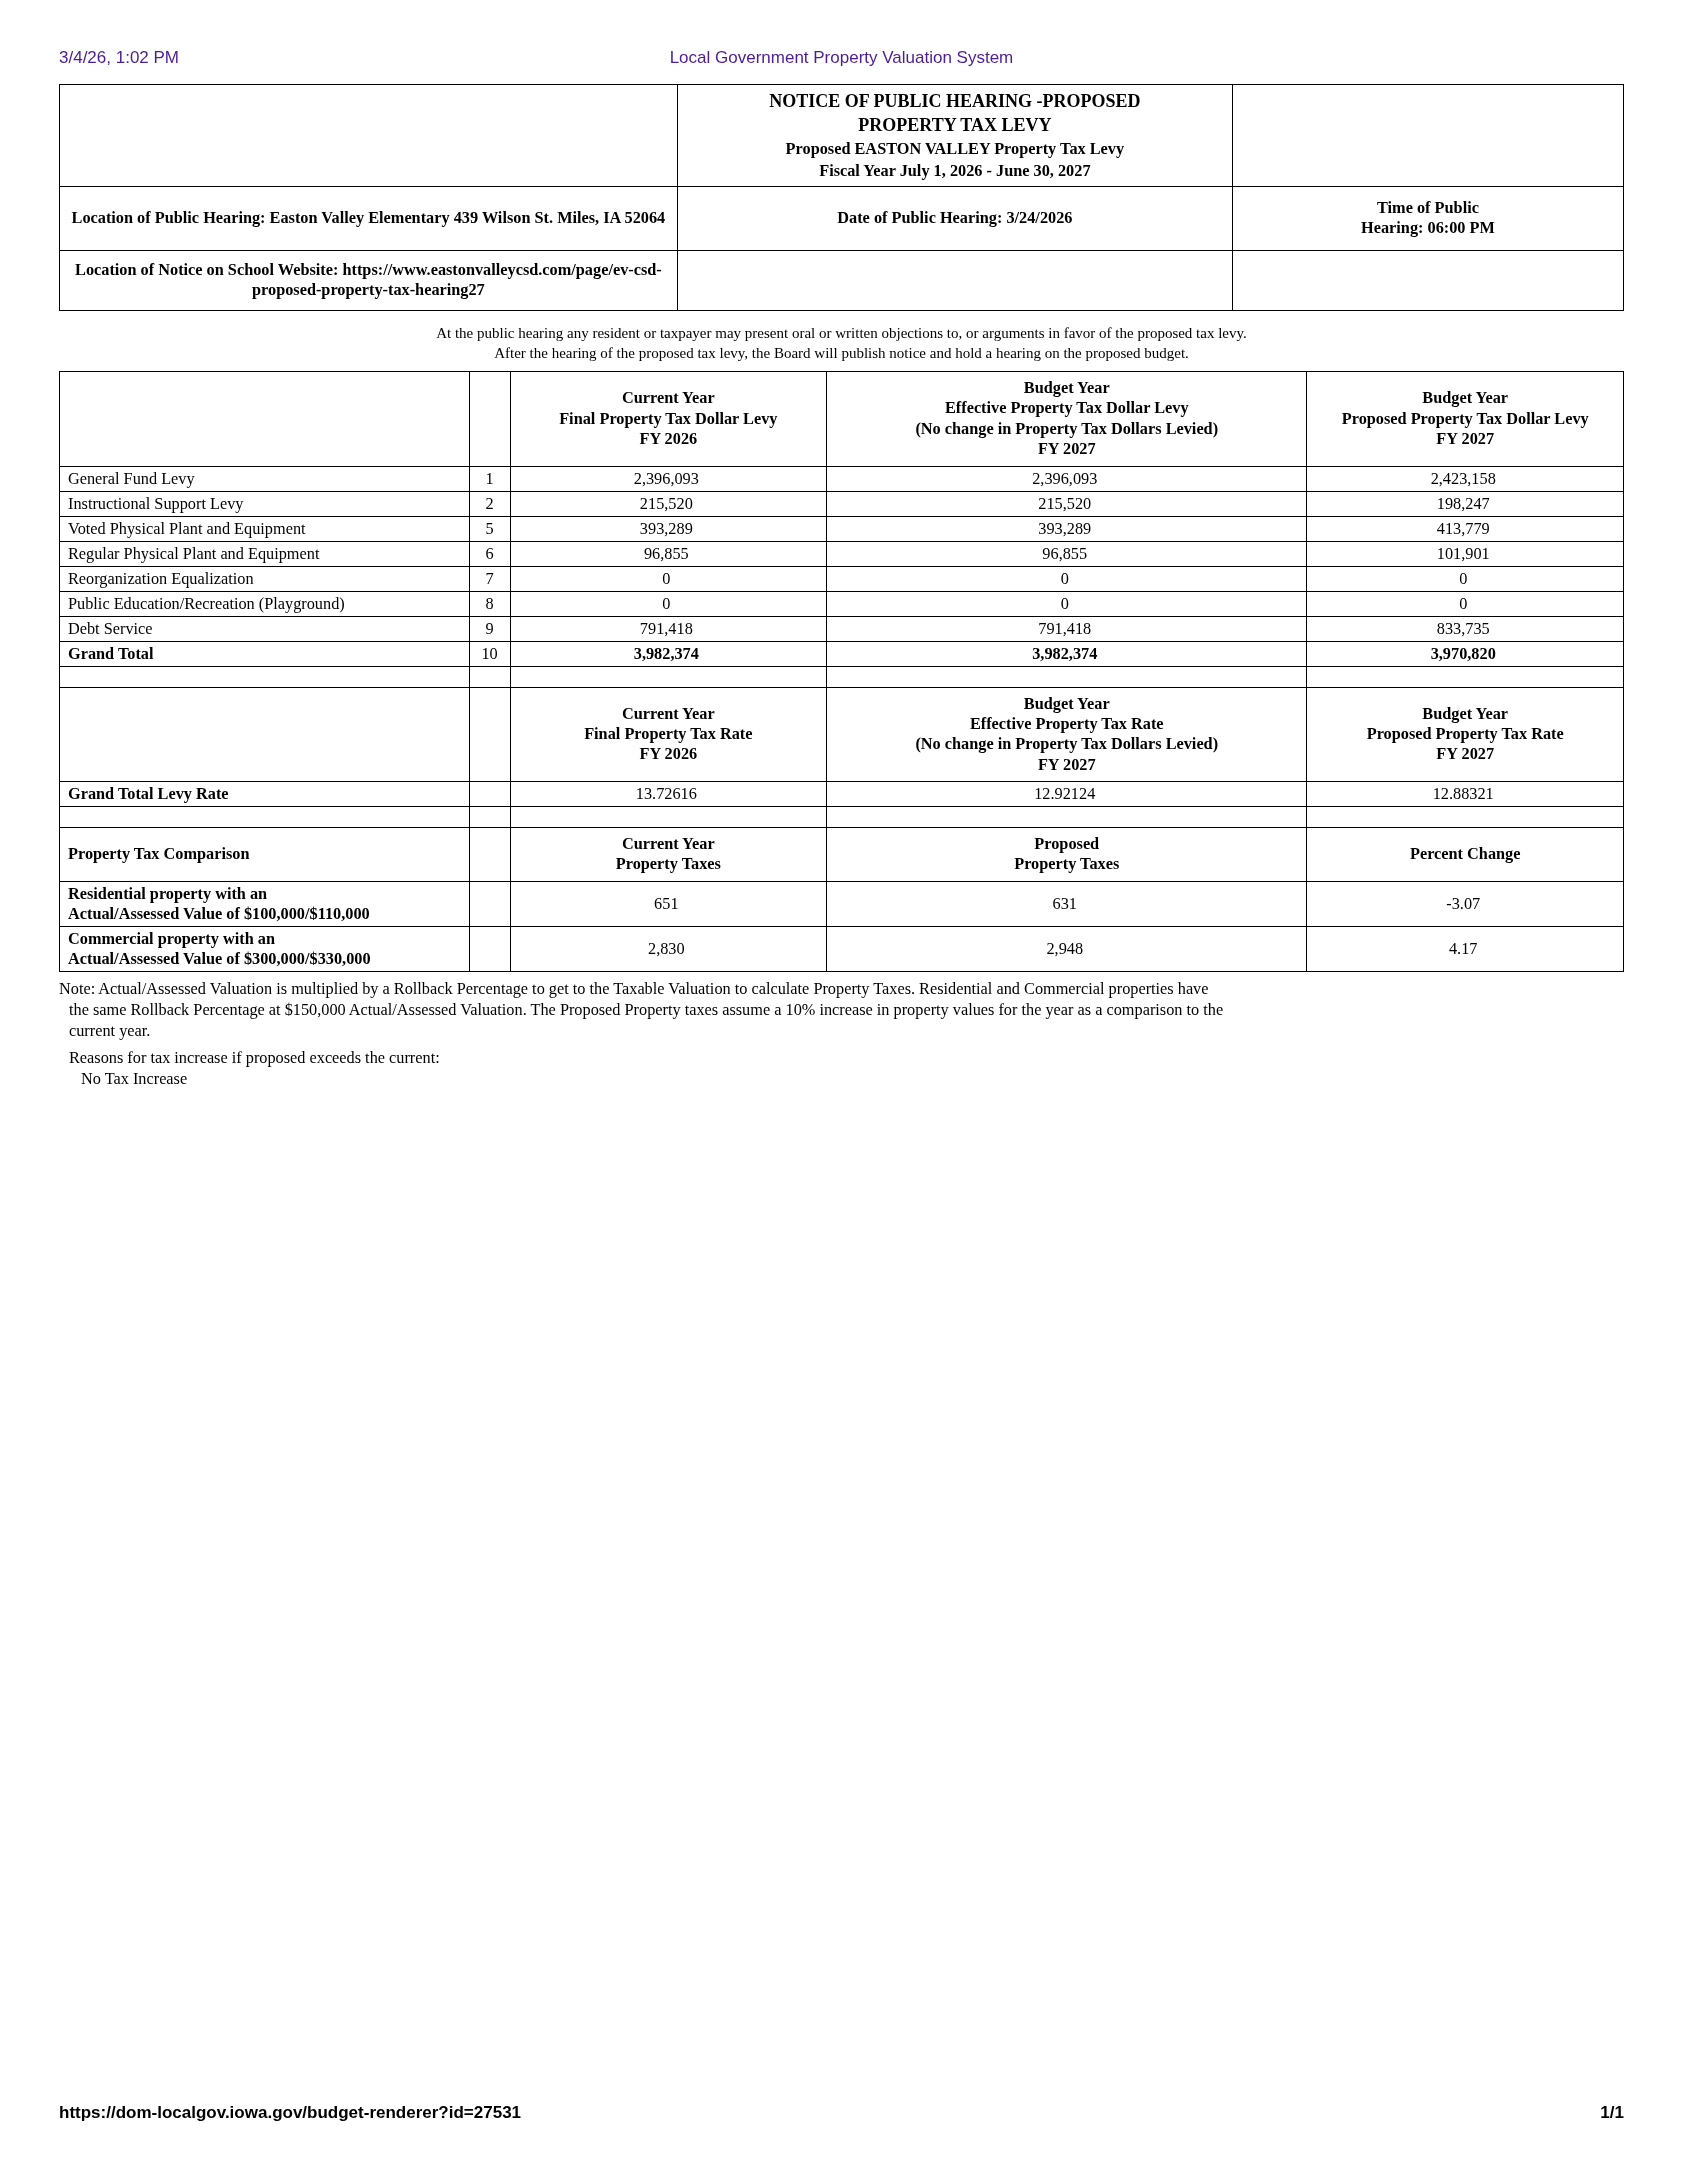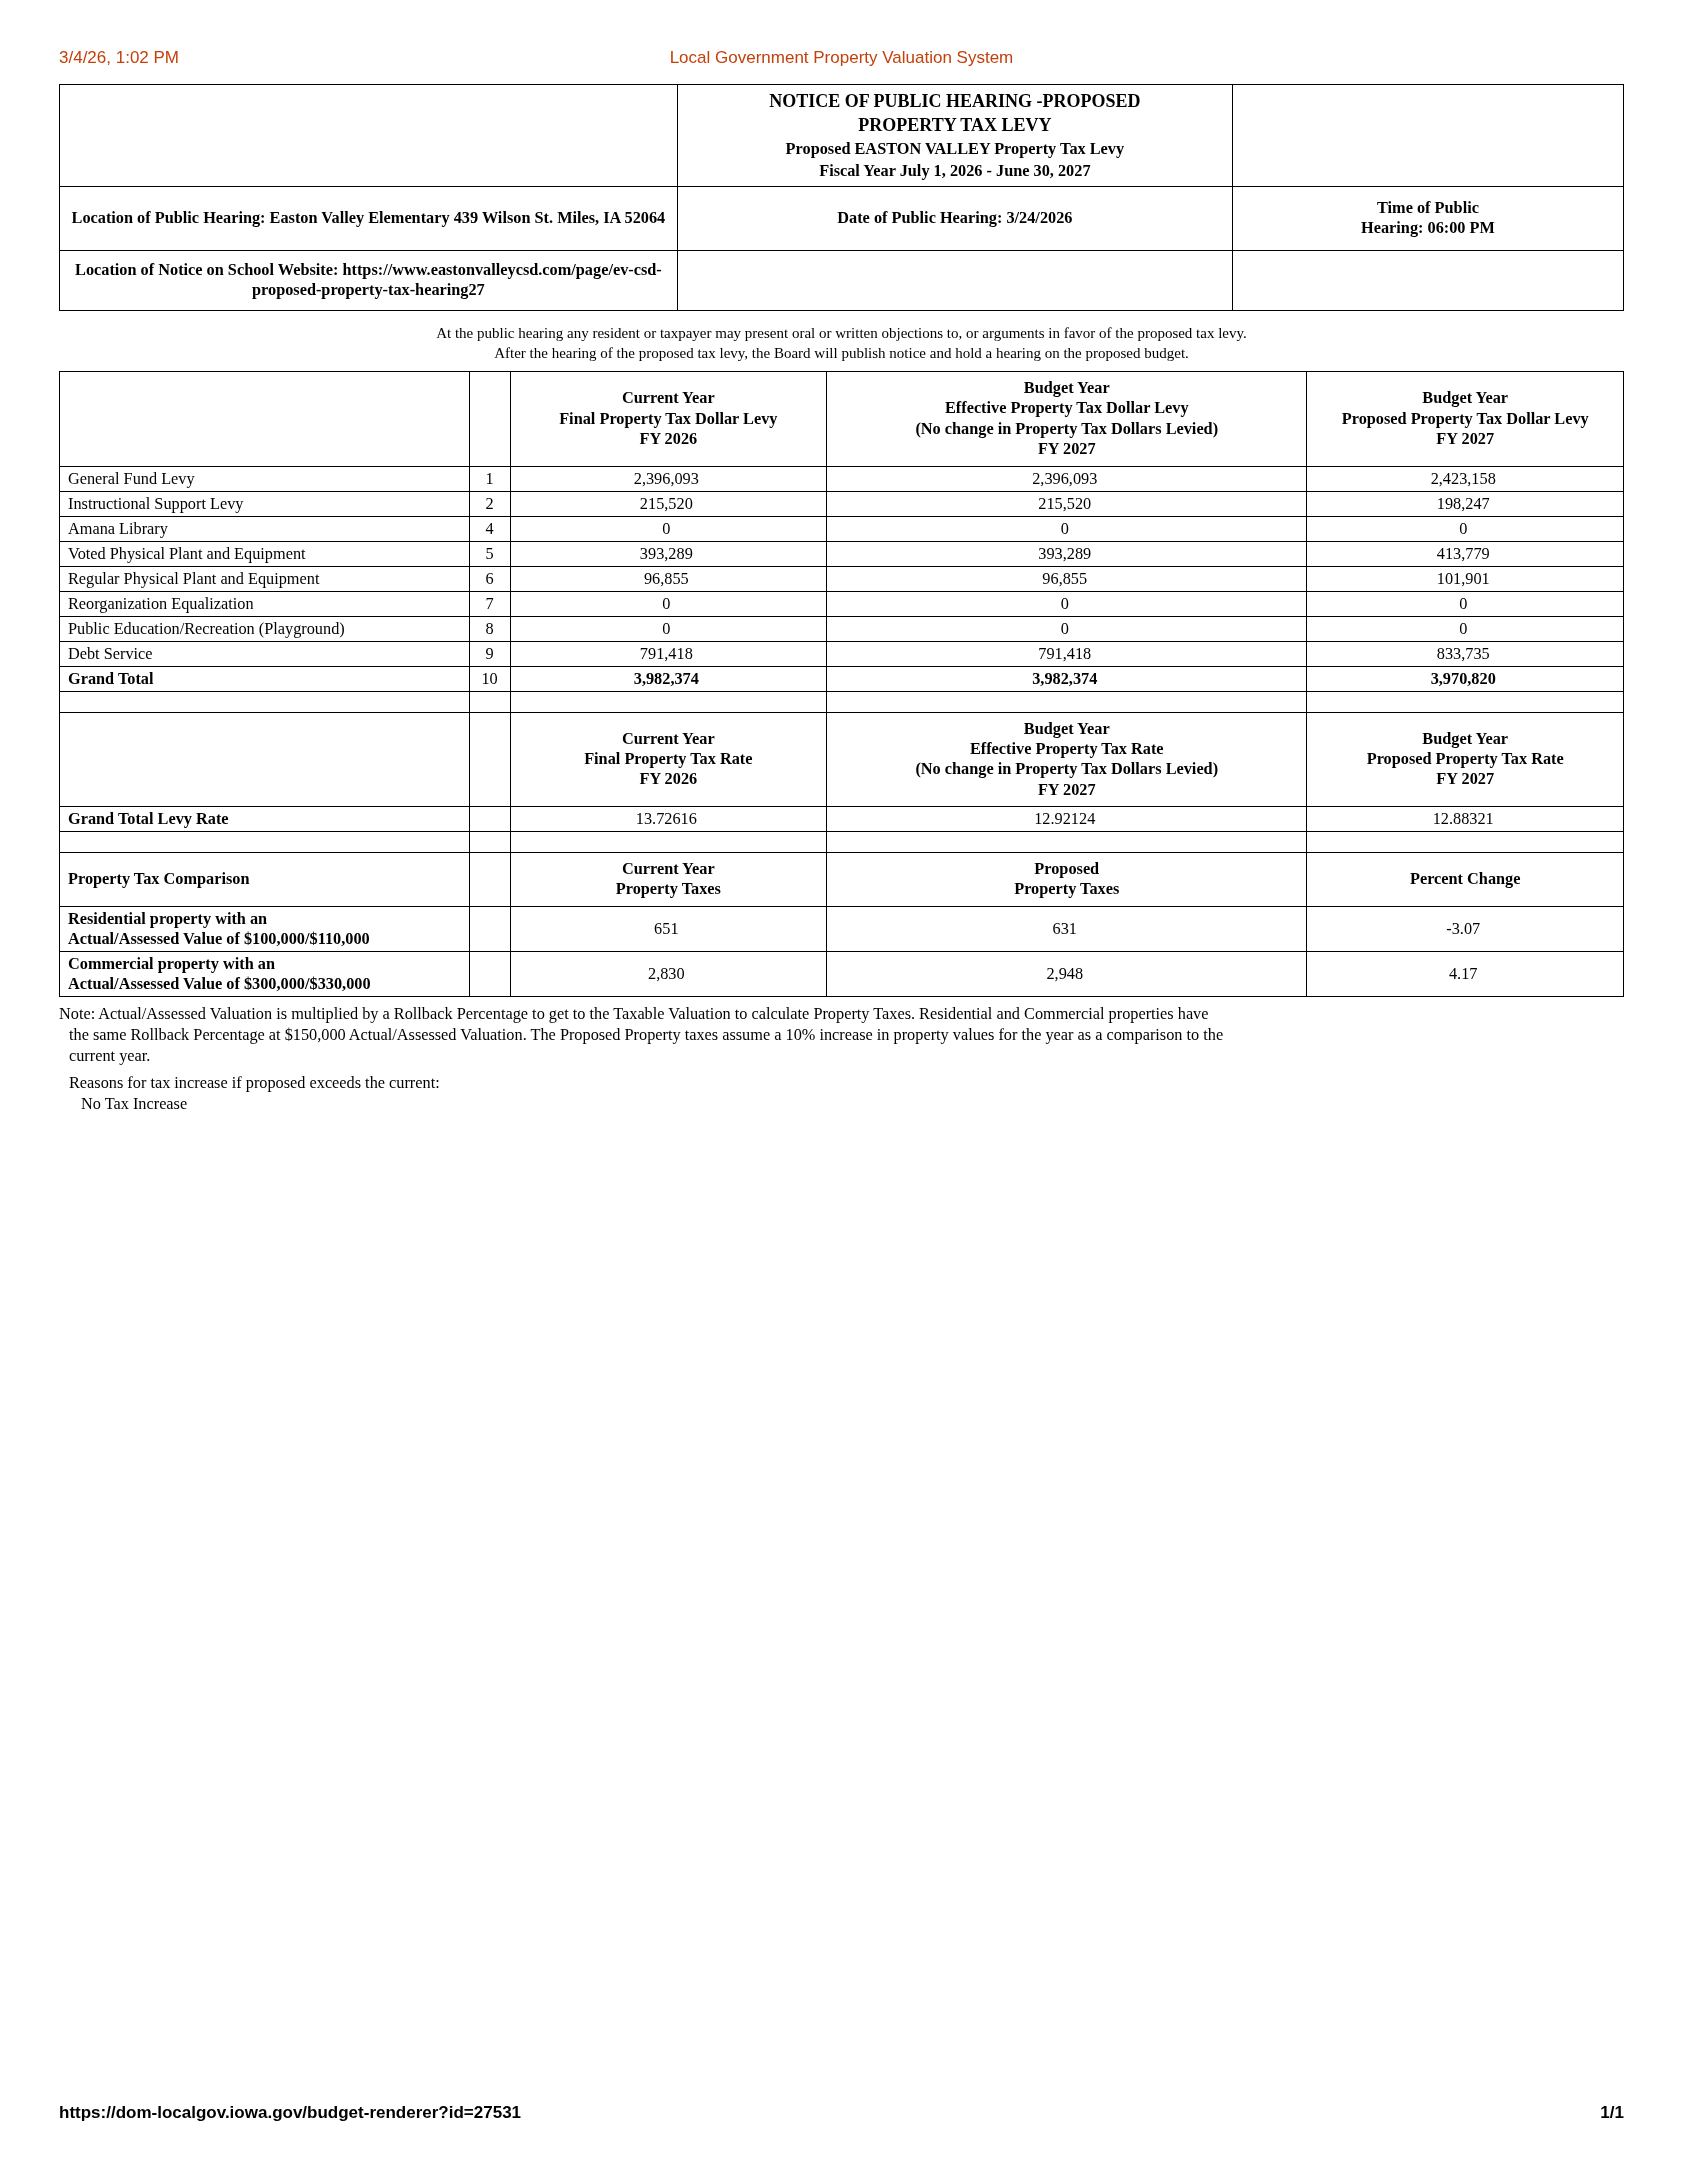--- a/index.html
+++ b/index.html
@@ -19,21 +19,21 @@
     height: 2178px;
     box-sizing: border-box;
     padding: 48px 59px 0 59px;
   }
   
   .print-header {
     display: flex;
     align-items: baseline;
     font-family: "Liberation Sans", sans-serif;
     font-size: 17px;
-    color: #c2410c;
+    color: #4c1d95;
     margin-bottom: 14px;
     height: 22px;
   }
   .print-header .ph-date {
     width: 33%;
     text-align: left;
   }
   .print-header .ph-title {
     width: 34%;
     text-align: center;
@@ -205,27 +205,20 @@
         <td class="num">2,423,158</td>
       </tr>
       <tr>
         <td class="lbl">Instructional Support Levy</td>
         <td class="idx">2</td>
         <td class="num">215,520</td>
         <td class="num">215,520</td>
         <td class="num">198,247</td>
       </tr>
       <tr>
-        <td class="lbl">Amana Library</td>
-        <td class="idx">4</td>
-        <td class="num">0</td>
-        <td class="num">0</td>
-        <td class="num">0</td>
-      </tr>
-      <tr>
         <td class="lbl">Voted Physical Plant and Equipment</td>
         <td class="idx">5</td>
         <td class="num">393,289</td>
         <td class="num">393,289</td>
         <td class="num">413,779</td>
       </tr>
       <tr>
         <td class="lbl">Regular Physical Plant and Equipment</td>
         <td class="idx">6</td>
         <td class="num">96,855</td>

